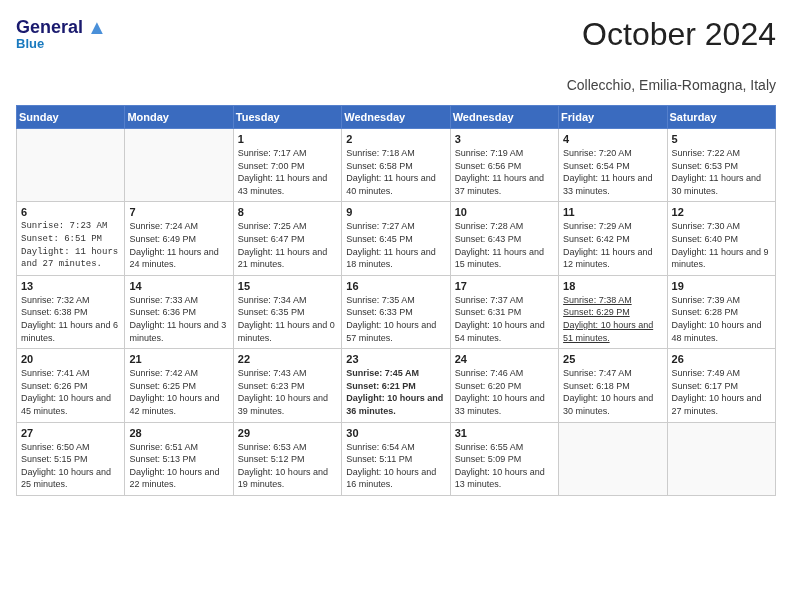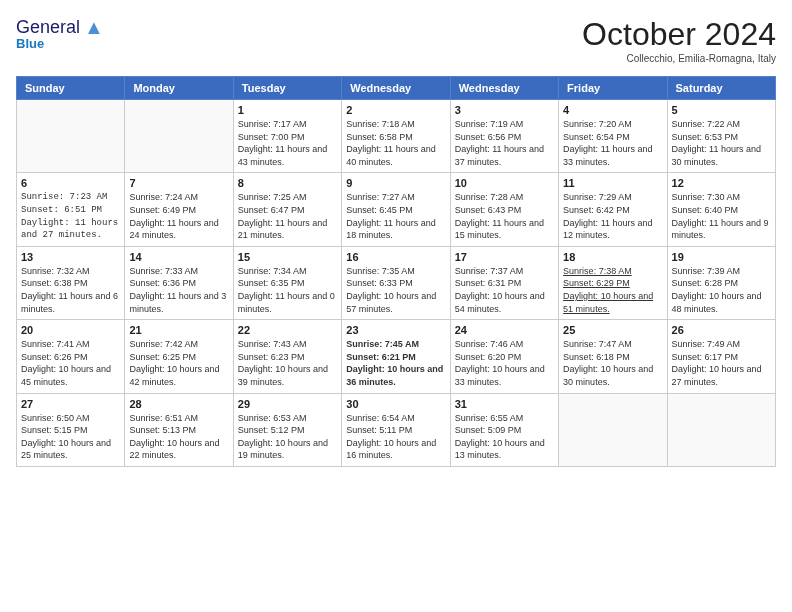--- a/index.html
+++ b/index.html
@@ -16,45 +16,46 @@
       align-items: flex-start;
       margin-bottom: 12px;
     }
     .logo {
       display: flex;
       flex-direction: column;
       align-items: flex-start;
     }
     .logo-text {
       font-size: 18px;
-      font-weight: normal;
+      font-weight: bold;
       color: #1a1a6e;
       line-height: 1.1;
     }
     .title-section {
       text-align: right;
     }
     .month-title {
       font-size: 32px;
       font-weight: normal;
       color: #222;
     }
     .location-title {
-      font-size: 10px;
+      font-size: 14px;
       color: #444;
+      margin-top: 24px;
     }
     .calendar {
       width: 100%;
       border-collapse: collapse;
       font-size: 10px;
     }
     .calendar th {
       background: #3a6bbf;
       color: #fff;
-      padding: 5px 8px;
+      padding: 5px 2px;
       text-align: left;
       font-size: 11px;
       font-weight: bold;
       border: 1px solid #5580cc;
     }
     .calendar td {
       border: 1px solid #ccc;
       vertical-align: top;
       padding: 4px;
       width: 108px;

